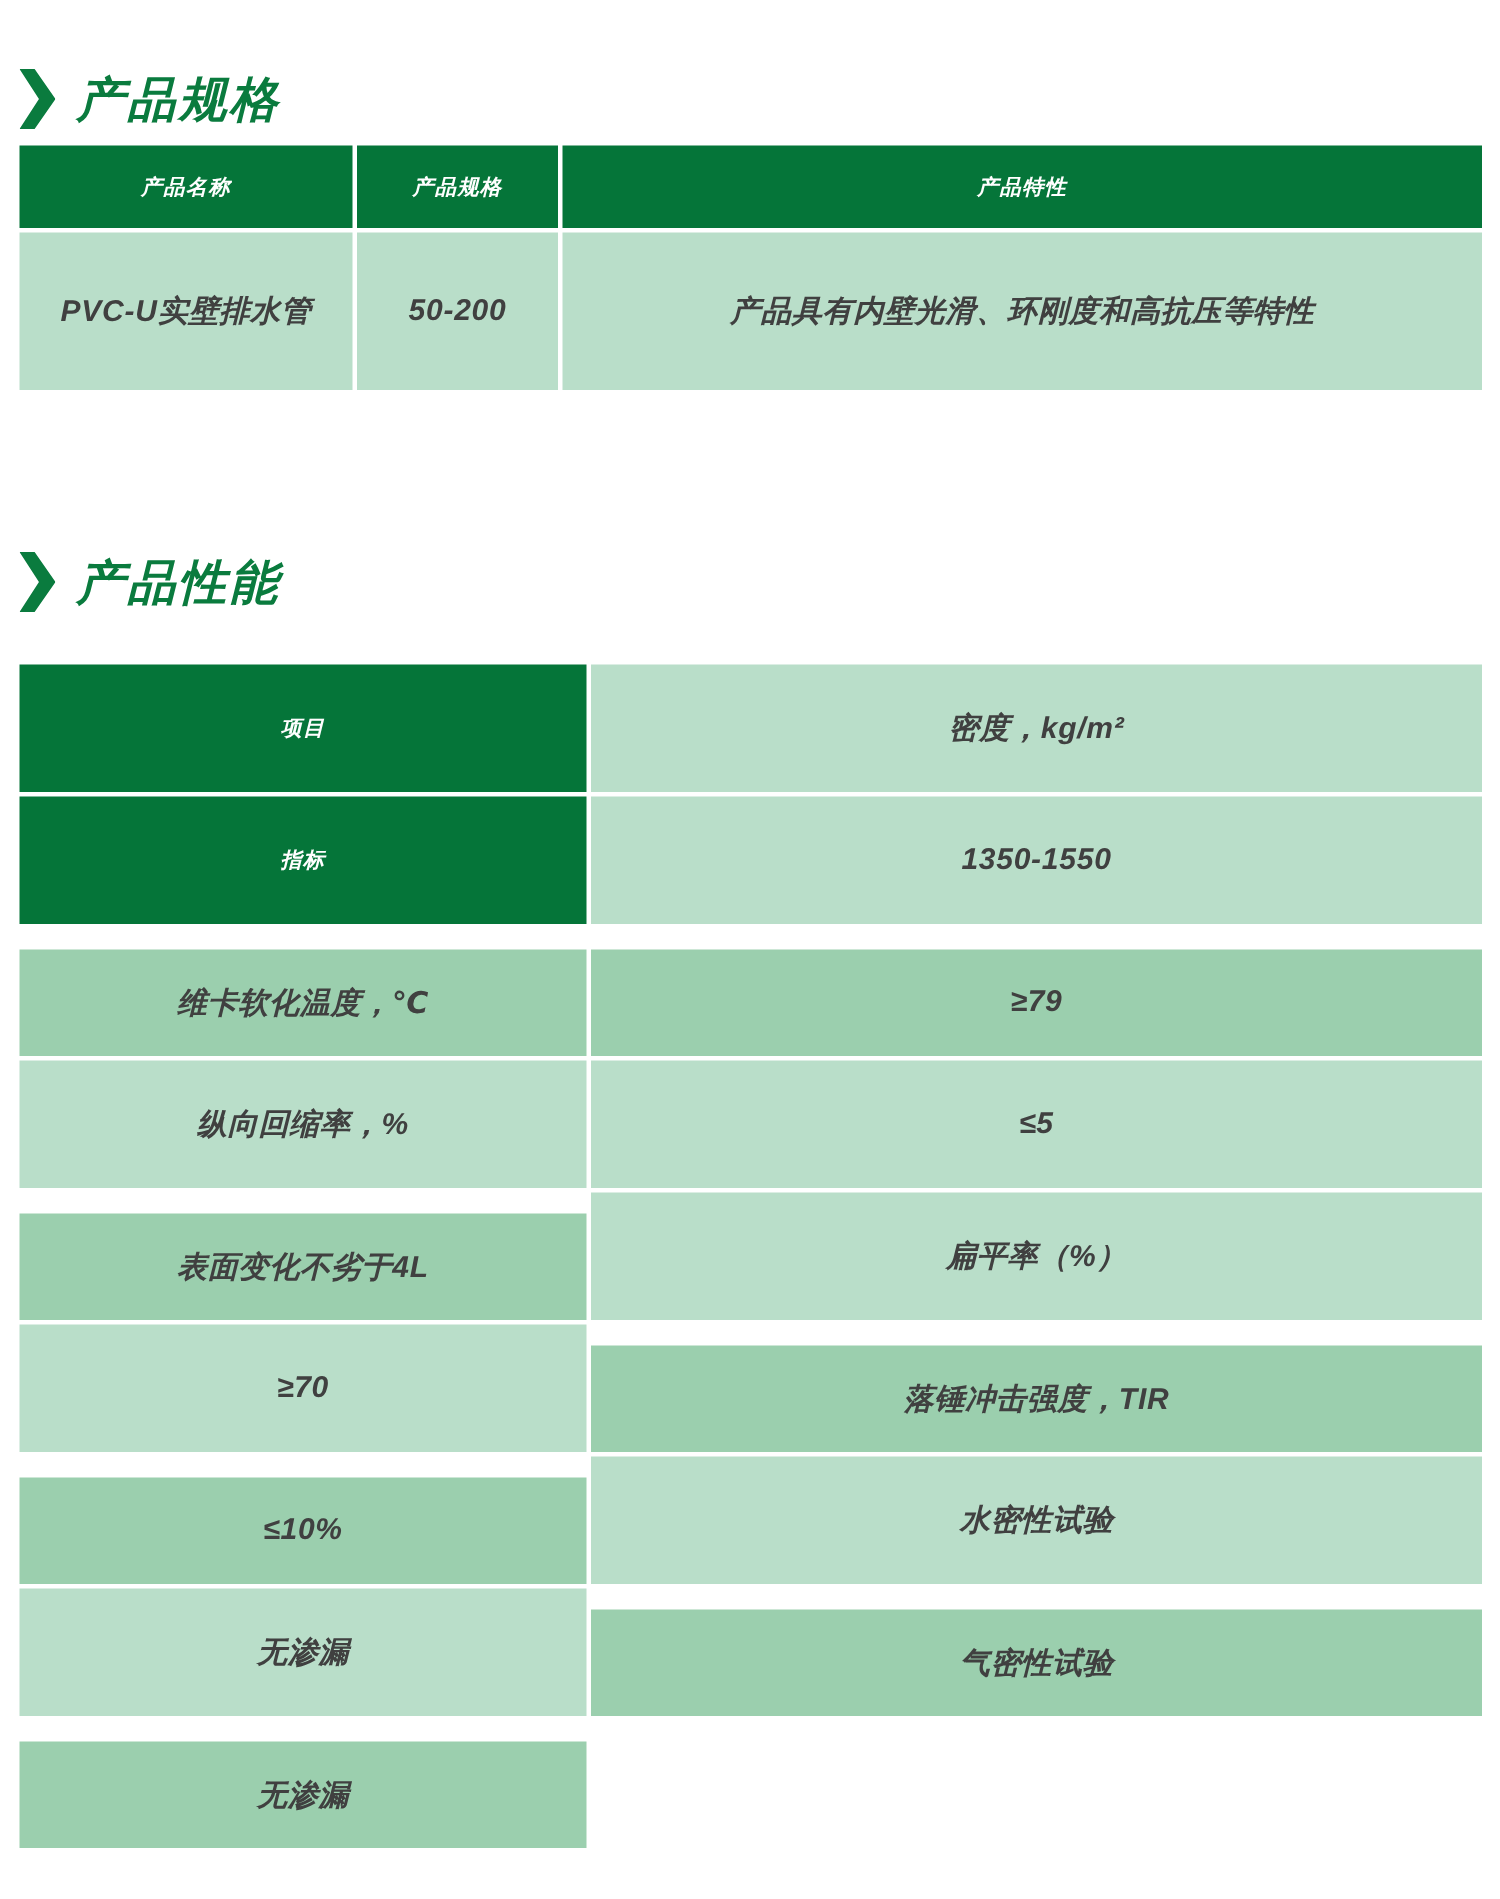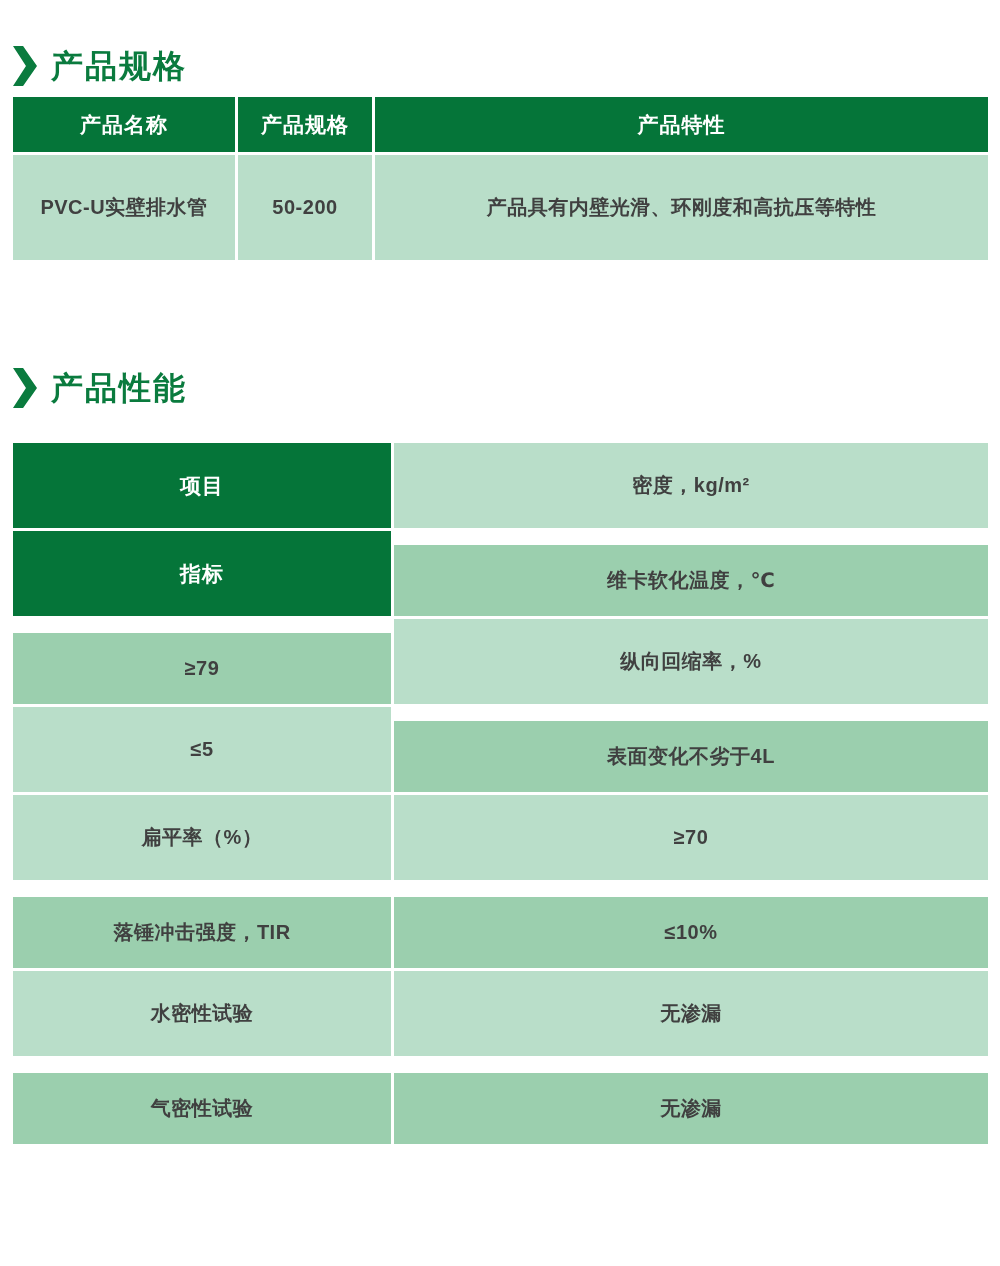--- a/index.html
+++ b/index.html
@@ -5,21 +5,21 @@
   * { box-sizing: border-box; margin: 0; padding: 0; }
   html, body { background: #ffffff; }
   body {
     width: 1000px;
     height: 1266px;
     font-family: "Liberation Sans", "DejaVu Sans", sans-serif;
     color: #1f1f1f;
     position: relative;
     overflow: hidden;
   }
-  .page { position: absolute; inset: 0; }
+  .page { position: absolute; inset: 0; font-style: italic; }
 
   
   .section-title {
     position: absolute;
     left: 13px;
     display: flex;
     align-items: center;
     gap: 14px;
   }
   .section-title.first  { top: 46px; }
@@ -52,21 +52,21 @@
     display: flex;
     align-items: center;
     justify-content: center;
     text-align: center;
     padding: 0 14px;
   }
   .cell.head {
     background: #057539;
     color: #ffffff;
     font-weight: bold;
-    font-size: 21px;
+    font-size: 14px;
     letter-spacing: 1px;
   }
   .cell.light { background: #b9dec9; }
   .cell.dark  { background: #9bcfae; margin-top: 14px; }
   .cell.body {
     color: #404040;
     font-weight: 600;
     font-size: 20px;
     letter-spacing: 0.5px;
   }
@@ -108,20 +108,21 @@
   <div class="section-title second">
     <span class="chevron"></span>
     <span class="title-text">产品性能</span>
   </div>
 
   <div class="tbl" id="perf-table">
     <div class="cell head">项目</div>
     <div class="cell body light">密度，kg/m²</div>
 
     <div class="cell head">指标</div>
+    <div class="cell body light">1350-1550</div>
 
     <div class="cell body dark">维卡软化温度，℃</div>
     <div class="cell body dark">≥79</div>
 
     <div class="cell body light">纵向回缩率，%</div>
     <div class="cell body light">≤5</div>
 
     <div class="cell body dark">表面变化不劣于4L</div>
 
     <div class="cell body light">扁平率（%）</div>

